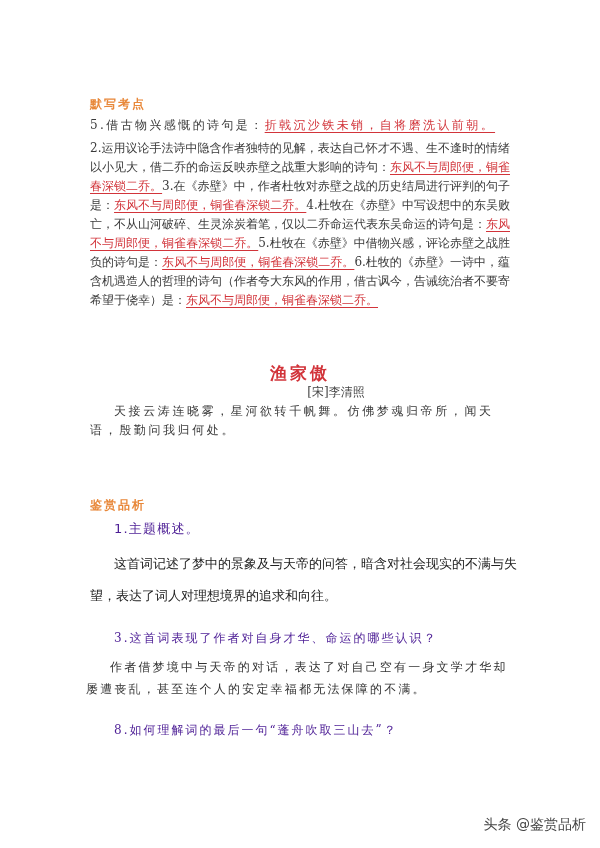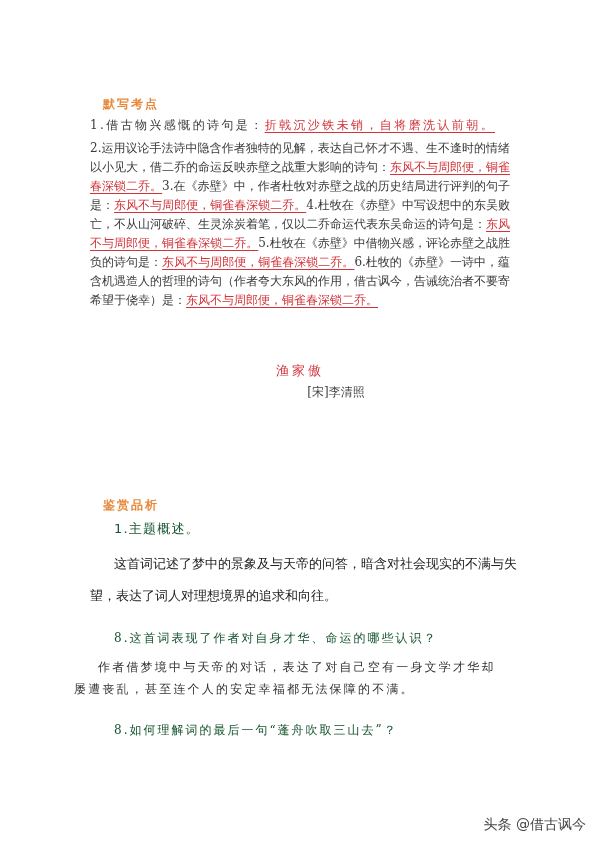--- a/index.html
+++ b/index.html
@@ -15,21 +15,20 @@
     }
     .page { position: absolute; left: 0; top: 0; width: 600px; height: 848px; }
     .section-heading {
       position: absolute;
       left: 90px;
       font-family: "DejaVu Sans", "Liberation Sans", sans-serif;
       font-size: 12px;
       font-weight: bold;
       color: #e8883a;
       letter-spacing: 2px;
-      margin-left: 13px;
     }
     .para {
       position: absolute;
       left: 90px;
       width: 420px;
       font-size: 12px;
       line-height: 19px;
       color: #3a3a3a;
       text-align: justify;
     }
@@ -38,22 +37,22 @@
       color: #d2343a;
       text-decoration: underline;
       text-decoration-color: #d2343a;
       text-underline-offset: 3px;
       margin-top: 32px;
     }
     .title {
       position: absolute;
       left: 0; width: 600px;
       text-align: center;
-      font-size: 13px;
-      font-weight: normal;
+      font-size: 17px;
+      font-weight: bold;
       color: #d2343a;
       letter-spacing: 3px;
     }
     .byline {
       position: absolute;
       left: 0; width: 600px;
       text-align: center;
       font-size: 12px;
       color: #444;
       padding-left: 36px;
@@ -66,41 +65,41 @@
       line-height: 19px;
       letter-spacing: 2.6px;
       color: #3a3a3a;
       text-indent: 24px;
     }
     .q {
       position: absolute;
       left: 114px;
       font-family: "DejaVu Sans", "Liberation Sans", sans-serif;
       font-size: 13px;
-      color: #14532d;
+      color: #4c1d95;
       letter-spacing: 1.2px;
     }
     .q.serif {
       font-family: "DejaVu Serif", "Liberation Serif", serif;
       font-size: 12px;
       letter-spacing: 2px;
     }
     .analysis {
       position: absolute;
       left: 90px;
       width: 430px;
       font-family: "DejaVu Sans", "Liberation Sans", sans-serif;
       font-size: 13px;
       line-height: 32px;
       color: #222;
       text-indent: 24px;
     }
     .analysis2 {
       position: absolute;
-      left: 74px;
+      left: 86px;
       width: 430px;
       font-size: 12px;
       line-height: 22px;
       color: #333;
       letter-spacing: 2.2px;
       text-indent: 24px;
     }
     .watermark {
       position: absolute;
       right: 14px;
@@ -111,36 +110,37 @@
     }
   </style>
 </head>
 <body>
 
 <div class="page">
 
   <div class="section-heading" style="top:96px;">默写考点</div>
 
   <div class="para spaced" style="top:116px;">
-    <span>1.借古物兴感慨的诗句是：</span><span class="ans">折戟沉沙铁未销，自将磨洗认前朝。</span>
+    <span>5.借古物兴感慨的诗句是：</span><span class="ans">折戟沉沙铁未销，自将磨洗认前朝。</span>
   </div>
 
   <div class="para" style="top:139px;">
     <span>2.运用议论手法诗中隐含作者独特的见解，表达自己怀才不遇、生不逢时的情绪以小见大，借二乔的命运反映赤壁之战重大影响的诗句：</span><span class="ans">东风不与周郎便，铜雀春深锁二乔。</span><span>3.在《赤壁》中，作者杜牧对赤壁之战的历史结局进行评判的句子是：</span><span class="ans">东风不与周郎便，铜雀春深锁二乔。</span><span>4.杜牧在《赤壁》中写设想中的东吴败亡，不从山河破碎、生灵涂炭着笔，仅以二乔命运代表东吴命运的诗句是：</span><span class="ans">东风不与周郎便，铜雀春深锁二乔。</span><span>5.杜牧在《赤壁》中借物兴感，评论赤壁之战胜负的诗句是：</span><span class="ans">东风不与周郎便，铜雀春深锁二乔。</span><span>6.杜牧的《赤壁》一诗中，蕴含机遇造人的哲理的诗句（作者夸大东风的作用，借古讽今，告诫统治者不要寄希望于侥幸）是：</span><span class="ans">东风不与周郎便，铜雀春深锁二乔。</span>
   </div>
 
 
   <div class="title" style="top:362px;">渔家傲</div>
   <div class="byline" style="top:384px;">[宋]李清照</div>
 
+  <div class="poem" style="top:402px;">天接云涛连晓雾，星河欲转千帆舞。仿佛梦魂归帝所，闻天语，殷勤问我归何处。</div>
 
   <div class="section-heading" style="top:497px;">鉴赏品析</div>
 
   <div class="q" style="top:520px;">1.主题概述。</div>
   <div class="analysis" style="top:548px;">这首词记述了梦中的景象及与天帝的问答，暗含对社会现实的不满与失望，表达了词人对理想境界的追求和向往。</div>
 
-  <div class="q serif" style="top:630px;">8.这首词表现了作者对自身才华、命运的哪些认识？</div>
+  <div class="q serif" style="top:630px;">3.这首词表现了作者对自身才华、命运的哪些认识？</div>
   <div class="analysis2" style="top:656px;">作者借梦境中与天帝的对话，表达了对自己空有一身文学才华却屡遭丧乱，甚至连个人的安定幸福都无法保障的不满。</div>
 
   <div class="q serif" style="top:722px;">8.如何理解词的最后一句“蓬舟吹取三山去”？</div>
 
-  <div class="watermark">头条 @借古讽今</div>
+  <div class="watermark">头条 @鉴赏品析</div>
 </div>
 
 </body></html>

